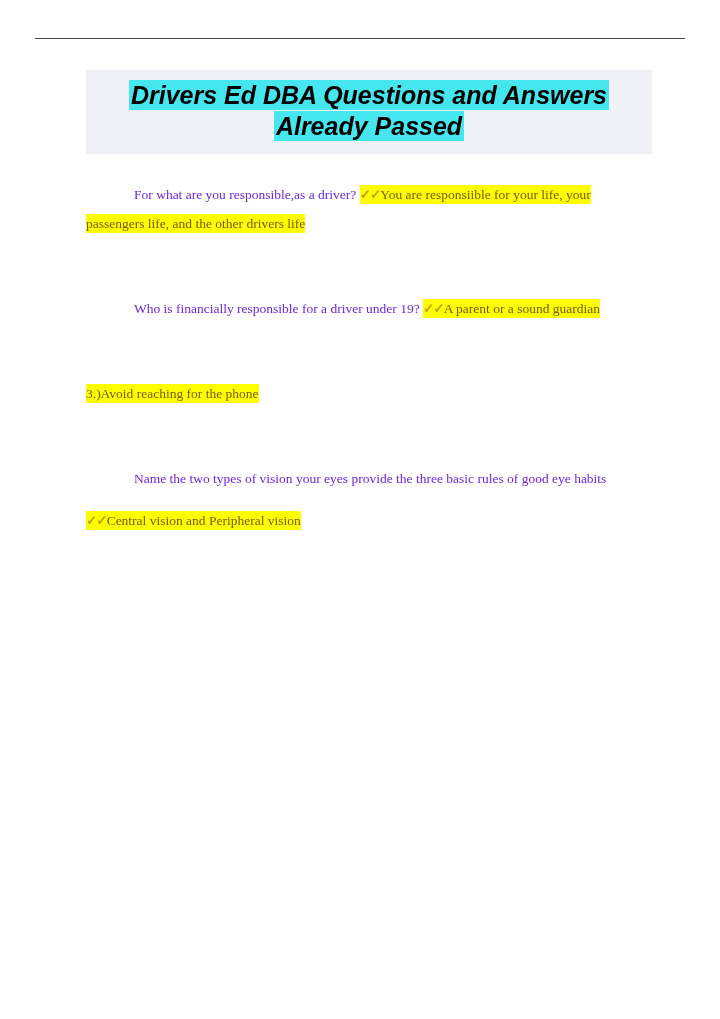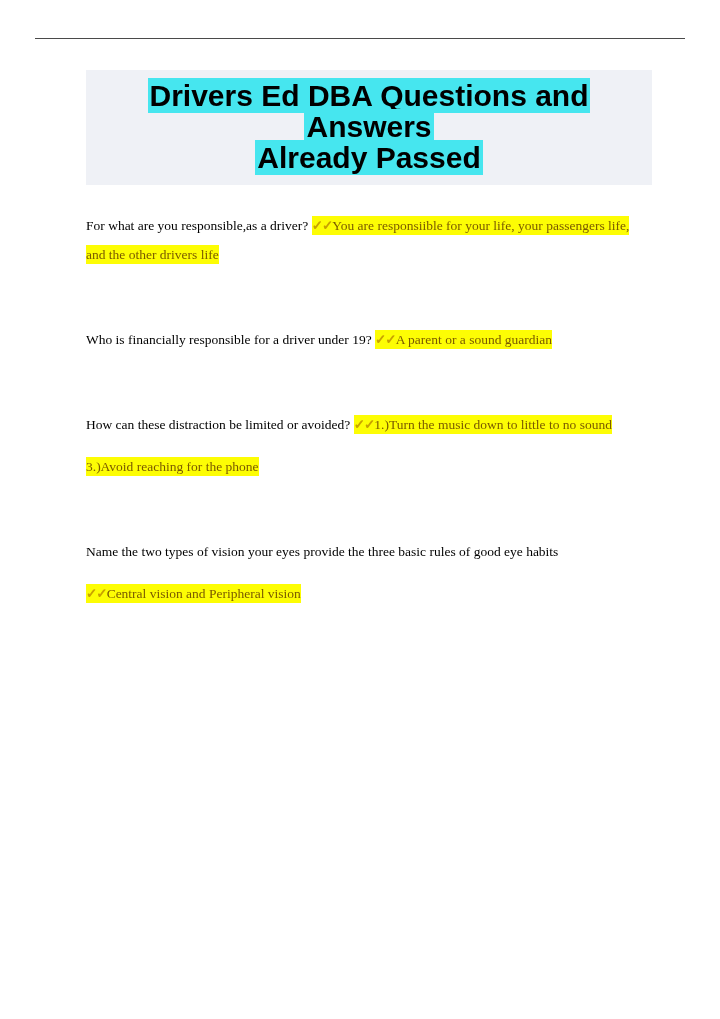--- a/index.html
+++ b/index.html
@@ -38,41 +38,43 @@
   }
   .title-block {
     background: #eff1f6;
     text-align: center;
     padding: 10px 4px 12px 4px;
     margin-bottom: 26px;
   }
   .title-line {
     font-family: "Liberation Sans", sans-serif;
     font-weight: bold;
-    font-size: 30px;
+    font-size: 25px;
     line-height: 31px;
     color: #000000;
     display: inline;
+    font-style: italic;
   }
   .title-hl {
     background: #46e6ef;
     padding: 1px 2px;
     box-decoration-break: clone;
     -webkit-box-decoration-break: clone;
   }
   .qa {
     margin-bottom: 34px;
   }
   .qline {
     font-size: 13.5px;
     line-height: 29px;
     color: #101010;
   }
   .q {
-    color: #000000;
+    color: #6d28d9;
+    margin-left: 48px;
   }
   .hl-y {
     background: #fdfd04;
     color: #7a5a00;
     padding: 2px 0;
     box-decoration-break: clone;
     -webkit-box-decoration-break: clone;
   }
   .ans {
     color: #7a5a00;
@@ -112,24 +114,20 @@
 
     <div class="qa gap-xl">
       <div class="qline">
         <span class="q">Who is financially responsible for a driver under 19?</span>
         <span class="hl-y"><span class="chk">✓✓</span><span class="ans">A parent or a sound guardian</span></span>
       </div>
     </div>
 
 
     <div class="qa gap-xl">
-      <div class="qline">
-        <span class="q">How can these distraction be limited or avoided?</span>
-        <span class="hl-y"><span class="chk">✓✓</span><span class="ans">1.)Turn the music down to little to no sound</span></span>
-      </div>
       <div class="sub">
         <span class="hl-y">3.)Avoid reaching for the phone</span>
       </div>
     </div>
 
 
     <div class="qa">
       <div class="qline">
         <span class="q">Name the two types of vision your eyes provide the three basic rules of good eye habits</span>
       </div>

